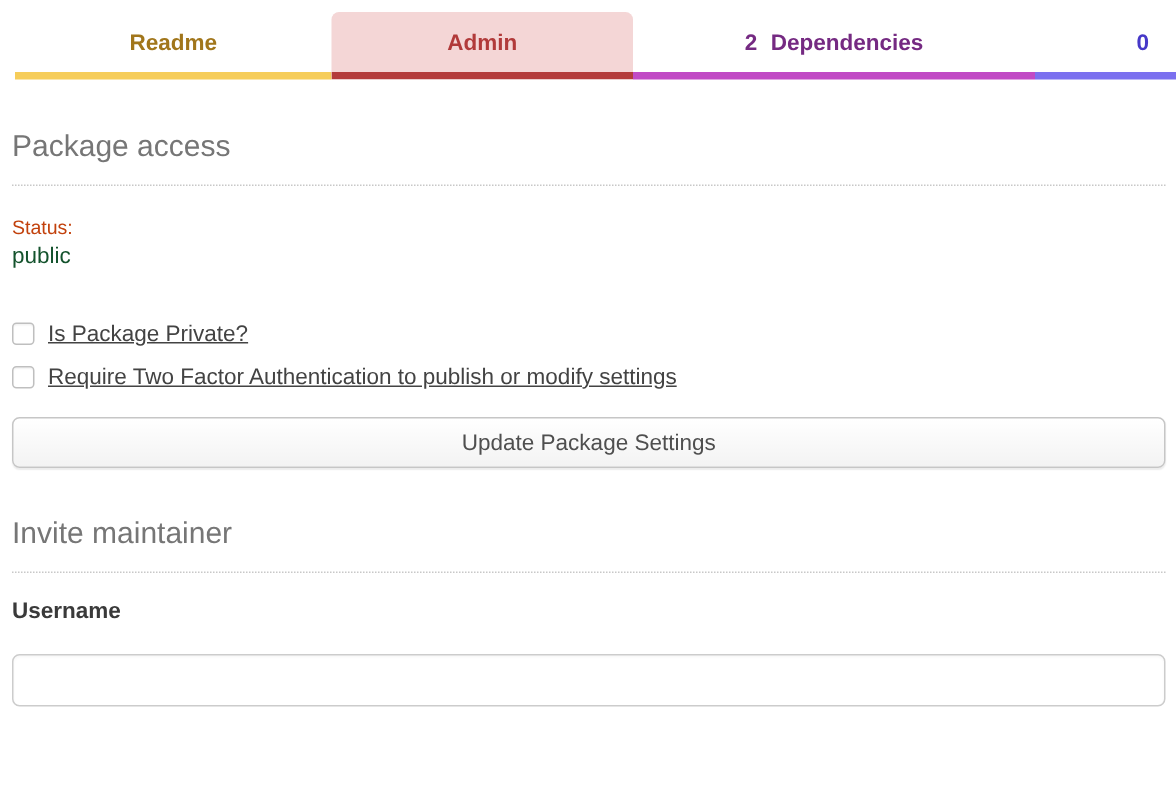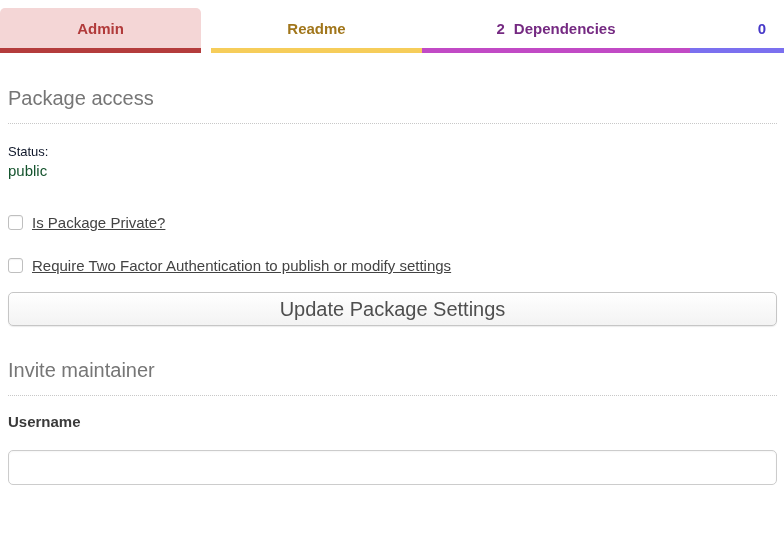--- a/index.html
+++ b/index.html
@@ -44,35 +44,35 @@
     font-size: 20px;
     font-weight: 400;
     color: #767676;
     padding-bottom: 13px;
     border-bottom: 1px dotted #c8c8c8;
   }
 
   .status-label {
     margin-top: 20px;
     font-size: 13px;
-    color: #0f172a;
+    color: #c2410c;
   }
   .status-value {
     margin-top: 3px;
     font-size: 15px;
     color: #14532d;
   }
 
   .checkbox-group { margin-top: 35px; }
   .checkbox-row {
     display: flex;
     align-items: center;
     cursor: pointer;
   }
-  .checkbox-row + .checkbox-row { margin-top: 26px; }
+  .checkbox-row + .checkbox-row { margin-top: 12px; }
   .checkbox {
     width: 15px; height: 15px;
     border: 1px solid #bfbfbf;
     border-radius: 3px;
     background: #fff;
     flex: none;
     box-shadow: inset 0 1px 1px rgba(0,0,0,0.05);
   }
   .checkbox-label {
     margin-left: 9px;
@@ -80,21 +80,21 @@
     color: #434343;
     text-decoration: underline;
   }
 
   .btn {
     display: block;
     width: 100%;
     margin-top: 18px;
     height: 34px;
     font-family: inherit;
-    font-size: 20px;
+    font-size: 15px;
     color: #4f4f4f;
     text-align: center;
     background: linear-gradient(#ffffff, #f3f3f3);
     border: 1px solid #c6c6c6;
     border-radius: 5px;
     box-shadow: 0 1px 1px rgba(0,0,0,0.08);
     cursor: pointer;
   }
 
   .invite-heading { margin-top: 33px; }
@@ -119,27 +119,27 @@
     border-radius: 5px;
     box-shadow: inset 0 1px 2px rgba(0,0,0,0.04);
   }
 </style>
 </head>
 <body>
 
 <div class="page">
 
   <nav class="tabbar">
+    <div class="tab tab-readme" style="border-bottom-color: rgb(246, 205, 90); color: rgb(161, 118, 27);">
+
+      <span>Readme</span>
+    </div>
     <div class="tab tab-admin" style="border-bottom-color: rgb(180, 60, 60); color: rgb(177, 58, 58); background-color: rgb(244, 214, 214);">
 
       <span>Admin</span>
-    </div>
-    <div class="tab tab-readme" style="border-bottom-color: rgb(246, 205, 90); color: rgb(161, 118, 27);">
-
-      <span>Readme</span>
     </div>
     <div class="tab tab-deps" style="border-bottom-color: rgb(193, 74, 197); color: rgb(117, 42, 130);">
       <span class="tab-count">2</span>
       <span>Dependencies</span>
     </div>
     <div class="tab tab-last" style="border-bottom-color: rgb(123, 112, 239); color: rgb(70, 56, 200);">
       <span class="tab-count">0</span>
       <span></span>
     </div>
   </nav>

